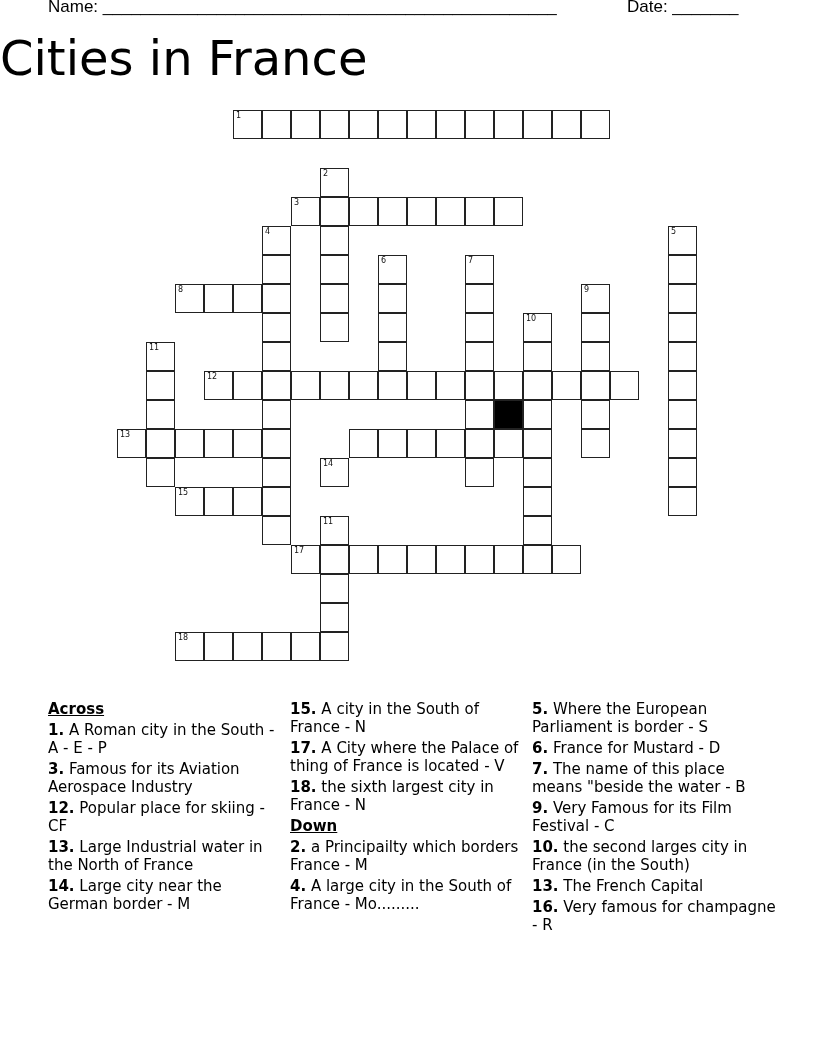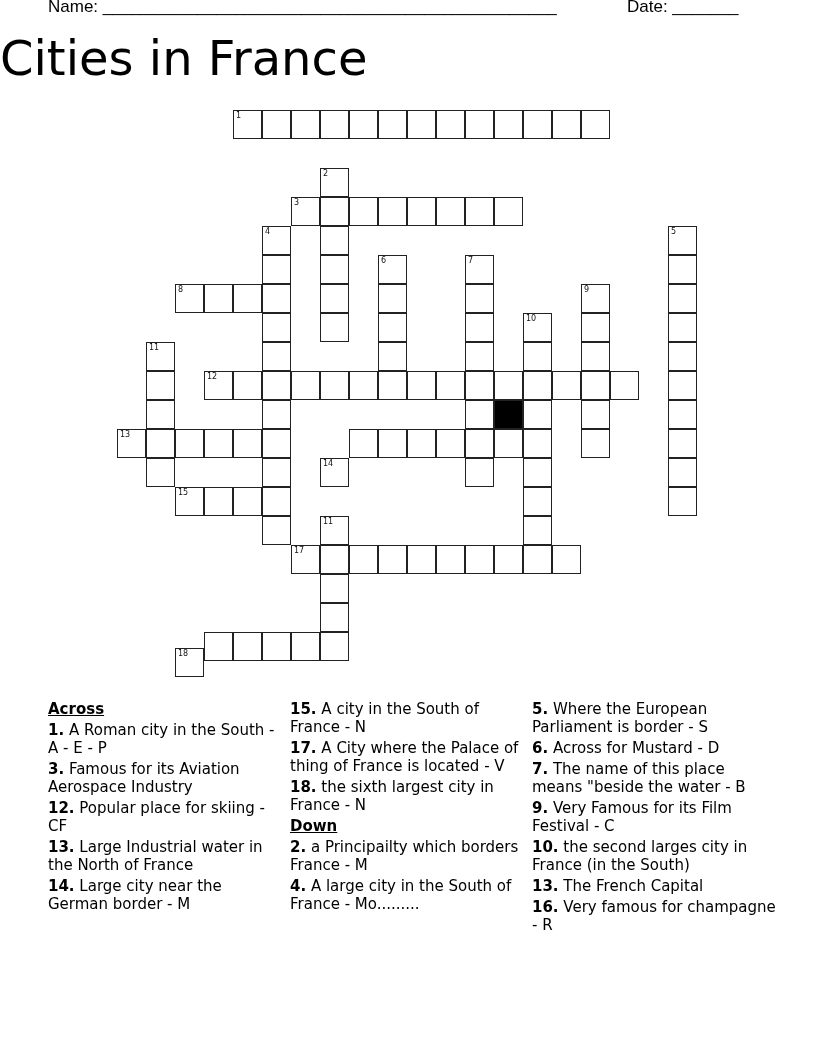--- a/index.html
+++ b/index.html
@@ -174,21 +174,21 @@
     <div class="cell" style="left: 291px; top: 545px;">
       <span class="num">17</span>
     </div>
     <div class="cell" style="left: 349px; top: 545px;"></div>
     <div class="cell" style="left: 378px; top: 545px;"></div>
     <div class="cell" style="left: 407px; top: 545px;"></div>
     <div class="cell" style="left: 436px; top: 545px;"></div>
     <div class="cell" style="left: 465px; top: 545px;"></div>
     <div class="cell" style="left: 494px; top: 545px;"></div>
     <div class="cell" style="left: 552px; top: 545px;"></div>
-    <div class="cell" style="left: 175px; top: 648px;">
+    <div class="cell" style="left: 175px; top: 632px;">
       <span class="num">18</span>
     </div>
     <div class="cell" style="left: 204px; top: 632px;"></div>
     <div class="cell" style="left: 233px; top: 632px;"></div>
     <div class="cell" style="left: 262px; top: 632px;"></div>
     <div class="cell" style="left: 291px; top: 632px;"></div>
     <div class="cell black" style="left: 494px; top: 400px;"></div>
   </div>
 
 <div class="clues col1">
@@ -204,19 +204,19 @@
   <div class="clue"><span class="n">15.</span> <span>A city in the South of France - N</span></div>
   <div class="clue"><span class="n">17.</span> <span>A City where the Palace of thing of France is located - V</span></div>
   <div class="clue"><span class="n">18.</span> <span>the sixth largest city in France - N</span></div>
   <span class="heading">Down</span>
   <div class="clue"><span class="n">2.</span> <span>a Principailty which borders France - M</span></div>
   <div class="clue"><span class="n">4.</span> <span>A large city in the South of France - Mo.........</span></div>
 </div>
 
 <div class="clues col3">
   <div class="clue"><span class="n">5.</span> <span>Where the European Parliament is border - S</span></div>
-  <div class="clue"><span class="n">6.</span> <span>Across for Mustard - D</span></div>
+  <div class="clue"><span class="n">6.</span> <span>France for Mustard - D</span></div>
   <div class="clue"><span class="n">7.</span> <span>The name of this place means "beside the water - B</span></div>
   <div class="clue"><span class="n">9.</span> <span>Very Famous for its Film Festival - C</span></div>
   <div class="clue"><span class="n">10.</span> <span>the second larges city in France (in the South)</span></div>
   <div class="clue"><span class="n">13.</span> <span>The French Capital</span></div>
   <div class="clue"><span class="n">16.</span> <span>Very famous for champagne - R</span></div>
 </div>
 
 </body></html>

